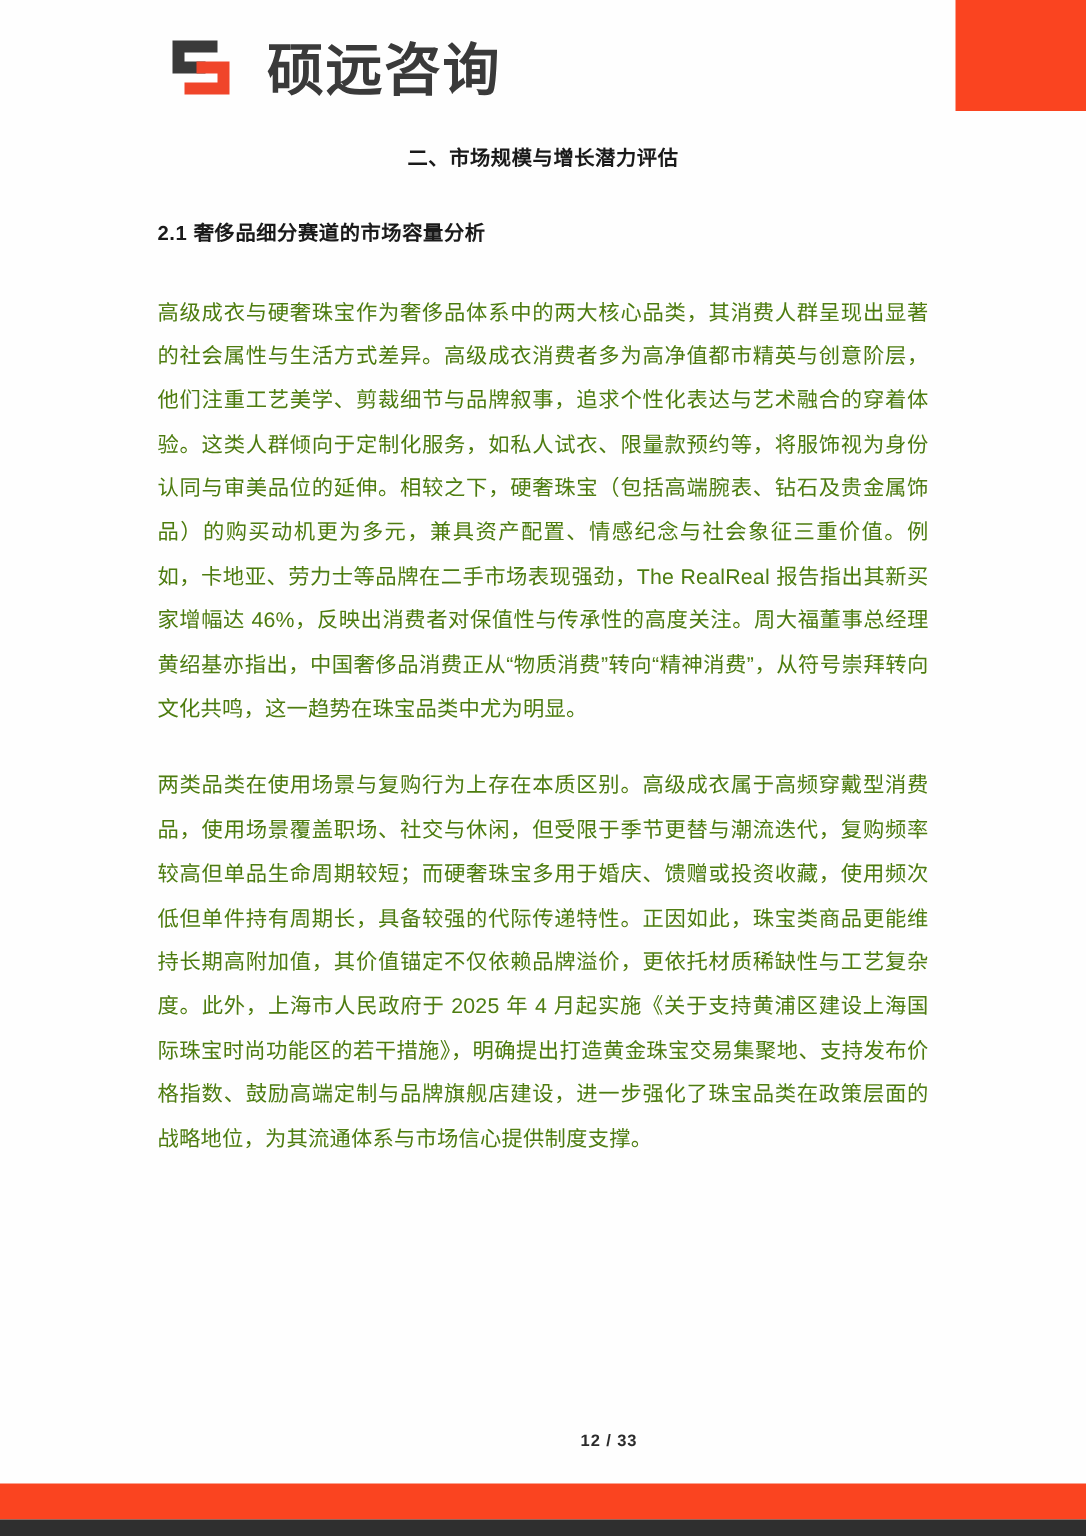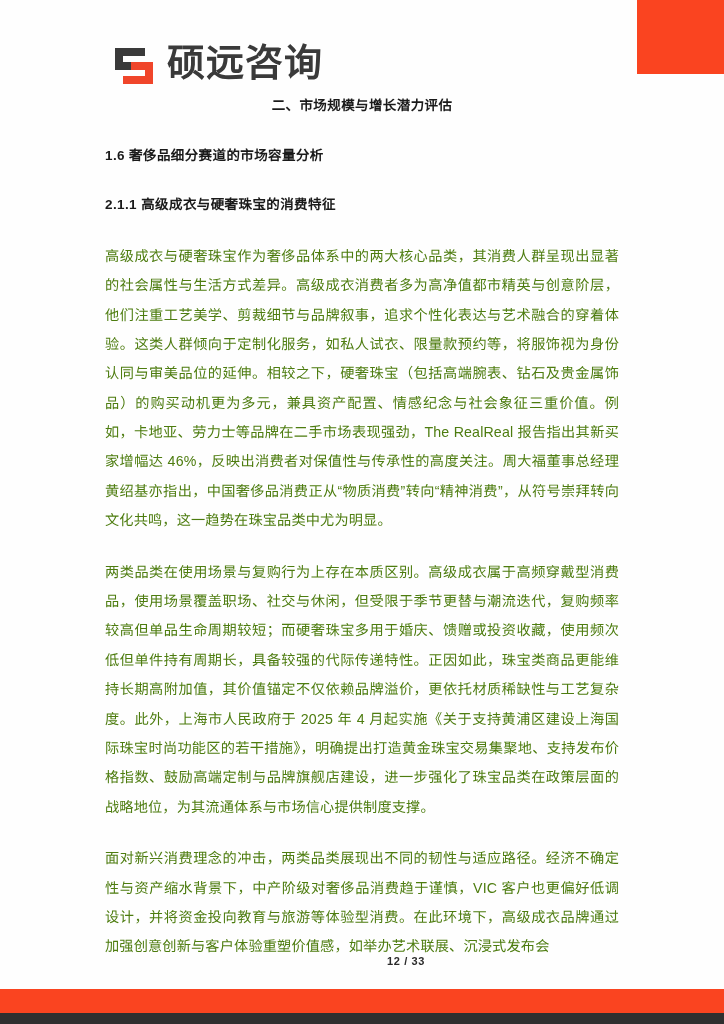--- a/index.html
+++ b/index.html
@@ -43,24 +43,24 @@
     top: 1013px;
     width: 724px;
     height: 11px;
     background: #2f2f2f;
   }
 
   
   .logo-block {
     position: absolute;
     left: 112px;
-    top: 44px;
+    top: 23px;
     display: flex;
-    align-items: flex-start;
-    gap: 11px;
+    align-items: flex-end;
+    gap: 22px;
   }
   .logo-mark {
     width: 44px;
     height: 44px;
     display: block;
   }
   .logo-word {
     font-size: 38px;
     font-weight: 700;
     color: #3a3a3a;
@@ -140,26 +140,24 @@
       <svg class="logo-mark" viewBox="0 0 44 44" xmlns="http://www.w3.org/2000/svg" aria-hidden="true">
         <path d="M3 4 H33 V12 H11 V18 H25 V26 H3 Z" fill="#3a3a3a"></path>
         <path d="M41 40 H11 V32 H33 V26 H19 V18 H41 Z" fill="#f0452a"></path>
       </svg>
     </span>
     <span class="logo-word">硕远咨询</span>
   </div>
 
   <div class="content">
     <h2 class="h-section">二、市场规模与增长潜力评估</h2>
-    <h3 class="h-sub">1.6 奢侈品细分赛道的市场容量分析</h3>
-    <h4 class="h-subsub">2.1.1 高级成衣与硬奢珠宝的消费特征</h4>
+    <h3 class="h-sub">2.1 奢侈品细分赛道的市场容量分析</h3>
 
     <p class="body-para">高级成衣与硬奢珠宝作为奢侈品体系中的两大核心品类，其消费人群呈现出显著的社会属性与生活方式差异。高级成衣消费者多为高净值都市精英与创意阶层，他们注重工艺美学、剪裁细节与品牌叙事，追求个性化表达与艺术融合的穿着体验。这类人群倾向于定制化服务，如私人试衣、限量款预约等，将服饰视为身份认同与审美品位的延伸。相较之下，硬奢珠宝（包括高端腕表、钻石及贵金属饰品）的购买动机更为多元，兼具资产配置、情感纪念与社会象征三重价值。例如，卡地亚、劳力士等品牌在二手市场表现强劲，The RealReal 报告指出其新买家增幅达 46%，反映出消费者对保值性与传承性的高度关注。周大福董事总经理黄绍基亦指出，中国奢侈品消费正从“物质消费”转向“精神消费”，从符号崇拜转向文化共鸣，这一趋势在珠宝品类中尤为明显。</p>
     <p class="body-para">两类品类在使用场景与复购行为上存在本质区别。高级成衣属于高频穿戴型消费品，使用场景覆盖职场、社交与休闲，但受限于季节更替与潮流迭代，复购频率较高但单品生命周期较短；而硬奢珠宝多用于婚庆、馈赠或投资收藏，使用频次低但单件持有周期长，具备较强的代际传递特性。正因如此，珠宝类商品更能维持长期高附加值，其价值锚定不仅依赖品牌溢价，更依托材质稀缺性与工艺复杂度。此外，上海市人民政府于 2025 年 4 月起实施《关于支持黄浦区建设上海国际珠宝时尚功能区的若干措施》，明确提出打造黄金珠宝交易集聚地、支持发布价格指数、鼓励高端定制与品牌旗舰店建设，进一步强化了珠宝品类在政策层面的战略地位，为其流通体系与市场信心提供制度支撑。</p>
-    <p class="body-para">面对新兴消费理念的冲击，两类品类展现出不同的韧性与适应路径。经济不确定性与资产缩水背景下，中产阶级对奢侈品消费趋于谨慎，VIC 客户也更偏好低调设计，并将资金投向教育与旅游等体验型消费。在此环境下，高级成衣品牌通过加强创意创新与客户体验重塑价值感，如举办艺术联展、沉浸式发布会</p>
   </div>
 
   <div class="page-footer">12 / 33</div>
 
   <div class="deco-bottom-orange"></div>
   <div class="deco-bottom-dark"></div>
 
 </div>
 
 </body></html>

